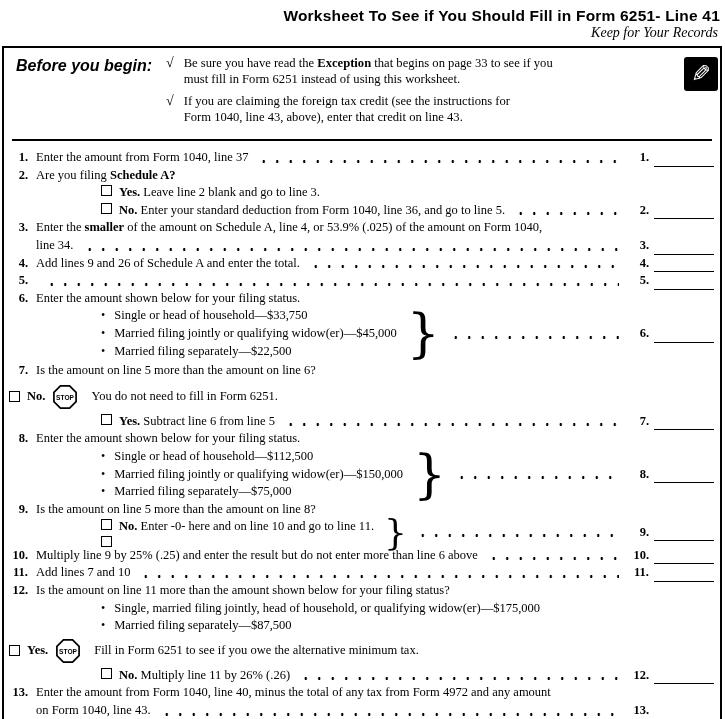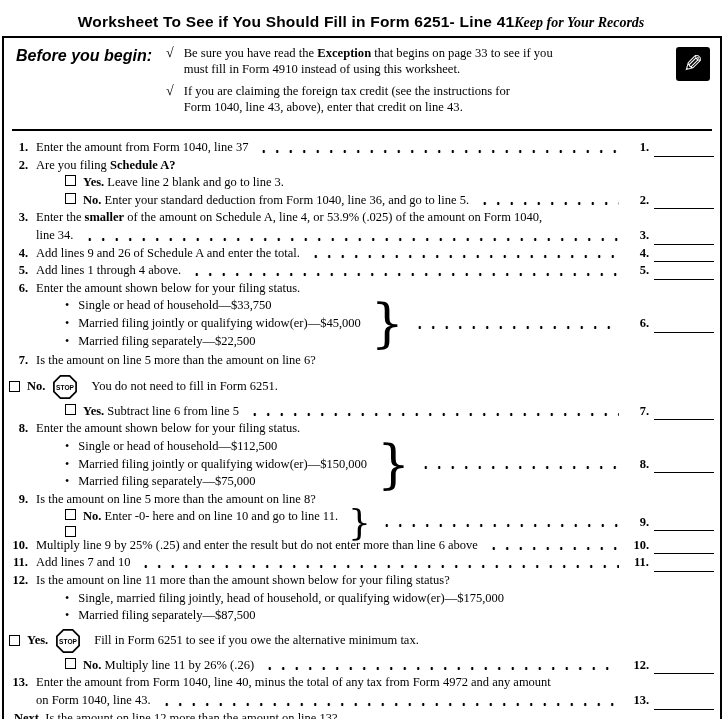--- a/index.html
+++ b/index.html
@@ -2,47 +2,47 @@
 <html><head>
 <meta charset="utf-8">
 <style>
   * { margin:0; padding:0; box-sizing:border-box; }
   html,body { background:#fff; }
   .page {
     width:725px; height:719px; overflow:hidden; background:#fff; color:#000;
     font-family:"Liberation Serif", serif; padding:0 3px 0 2px; position:relative;
   }
   
-  .title-row { display:flex; justify-content:center; align-items:flex-end; padding:7px 2px 3px 2px; }
+  .title-row { display:flex; justify-content:center; align-items:flex-end; padding:7px 2px 3px 2px;flex-direction:column; }
   .title { font-family:"Liberation Sans", sans-serif; font-weight:bold; font-size:15.5px; letter-spacing:.2px; }
-  .keep  { font-family:"Liberation Serif", serif; font-style:italic; font-weight:bold; font-size:14px; padding-right:2px;margin-top:8px; }
+  .keep  { font-family:"Liberation Serif", serif; font-style:italic; font-weight:normal; font-size:14px; padding-right:2px; }
   
   .box { border:2.2px solid #000; margin-top:2px; }
   
-  .before { display:flex; padding:7px 8px 8px 12px; }
+  .before { display:flex; padding:7px 0 8px 12px; }
   .before-label { font-family:"Liberation Sans", sans-serif; font-style:italic; font-weight:bold; font-size:16px; width:150px; flex:0 0 150px; padding-top:2px; }
   .before-checks { flex:1; font-size:12.6px; line-height:16px; }
   .check-item { display:flex; margin-bottom:6px; }
   .tick { font-size:14px; margin-right:10px; line-height:15px; }
   .pencil { flex:0 0 34px; width:34px; height:34px; background:#000; border-radius:3px; color:#fff;
             display:flex; align-items:center; justify-content:center; margin:2px 2px 0 8px; }
   .pencil span { font-family:"DejaVu Sans", sans-serif; font-size:24px; transform:scaleX(-1); line-height:1; }
   .divider { border-top:2px solid #000; margin:0 8px; }
   
   .list { padding:8px 6px 4px 5px; font-size:12.5px; line-height:17.6px; }
   .row { display:flex; align-items:baseline; }
   .num { flex:0 0 27px; text-align:right; padding-right:8px; font-weight:bold; white-space:nowrap; }
   .numsp { flex:0 0 27px; }
   .txt b { font-weight:bold; }
   .leader { flex:1 1 14px; min-width:12px; align-self:flex-end; height:14px; margin:0 6px 0 7px;
             background-image:radial-gradient(circle, #000 1.15px, transparent 1.5px);
             background-size:13.5px 5px; background-repeat:repeat-x; background-position:2px calc(100% - 3px); }
   .ans { font-weight:bold; min-width:24px; text-align:right; white-space:nowrap; }
   .blank { flex:0 0 60px; width:60px; border-bottom:1.5px solid #000; height:13px; align-self:flex-end; margin-left:5px; }
-  .sub { margin-left:56px; }
+  .sub { margin-left:92px; }
   .bul-row { display:flex; align-items:baseline; }
   .bullet { margin-right:9px; font-size:12px; }
   .checkbox { display:inline-block; flex:0 0 11px; width:11px; height:11px; border:1.4px solid #000;
               margin-right:7px; vertical-align:-1.5px; background:#fff; }
   .group { display:flex; align-items:center; }
   .g-left { flex:0 0 auto; }
   .brace { font-family:"DejaVu Serif", serif; font-weight:400; margin-left:10px; }
   .brace.b3 { font-size:52px; }
   .brace.b2 { font-size:36px; }
   .g-right { flex:1; display:flex; align-items:baseline; }
@@ -64,21 +64,21 @@
 
   <div class="box">
 
     <div class="before">
       <div class="before-label">Before you begin:</div>
       <div class="before-checks">
         <div class="check-item">
           <span class="tick">√</span>
           <div>
             <div><span>Be sure you have read the </span><b>Exception</b><span> that begins on page 33 to see if you</span></div>
-            <div>must fill in Form 4910 instead of using this worksheet.</div>
+            <div>must fill in Form 6251 instead of using this worksheet.</div>
           </div>
         </div>
         <div class="check-item">
           <span class="tick">√</span>
           <div>
             <div>If you are claiming the foreign tax credit (see the instructions for</div>
             <div>Form 1040, line 43, above), enter that credit on line 43.</div>
           </div>
         </div>
       </div>
@@ -130,21 +130,20 @@
       <div class="row">
         <span class="num">4.</span>
         <span class="txt">Add lines 9 and 26 of Schedule A and enter the total.</span>
         <span class="leader"></span>
         <span class="ans">4.</span>
         <span class="blank"></span>
       </div>
 
       <div class="row">
         <span class="num">5.</span>
-        <span class="txt">Add lines 1 through 4 above.</span>
         <span class="leader"></span>
         <span class="ans">5.</span>
         <span class="blank"></span>
       </div>
 
       <div class="row">
         <span class="num">6.</span>
         <span class="txt">Enter the amount shown below for your filing status.</span>
       </div>
       <div class="group">

